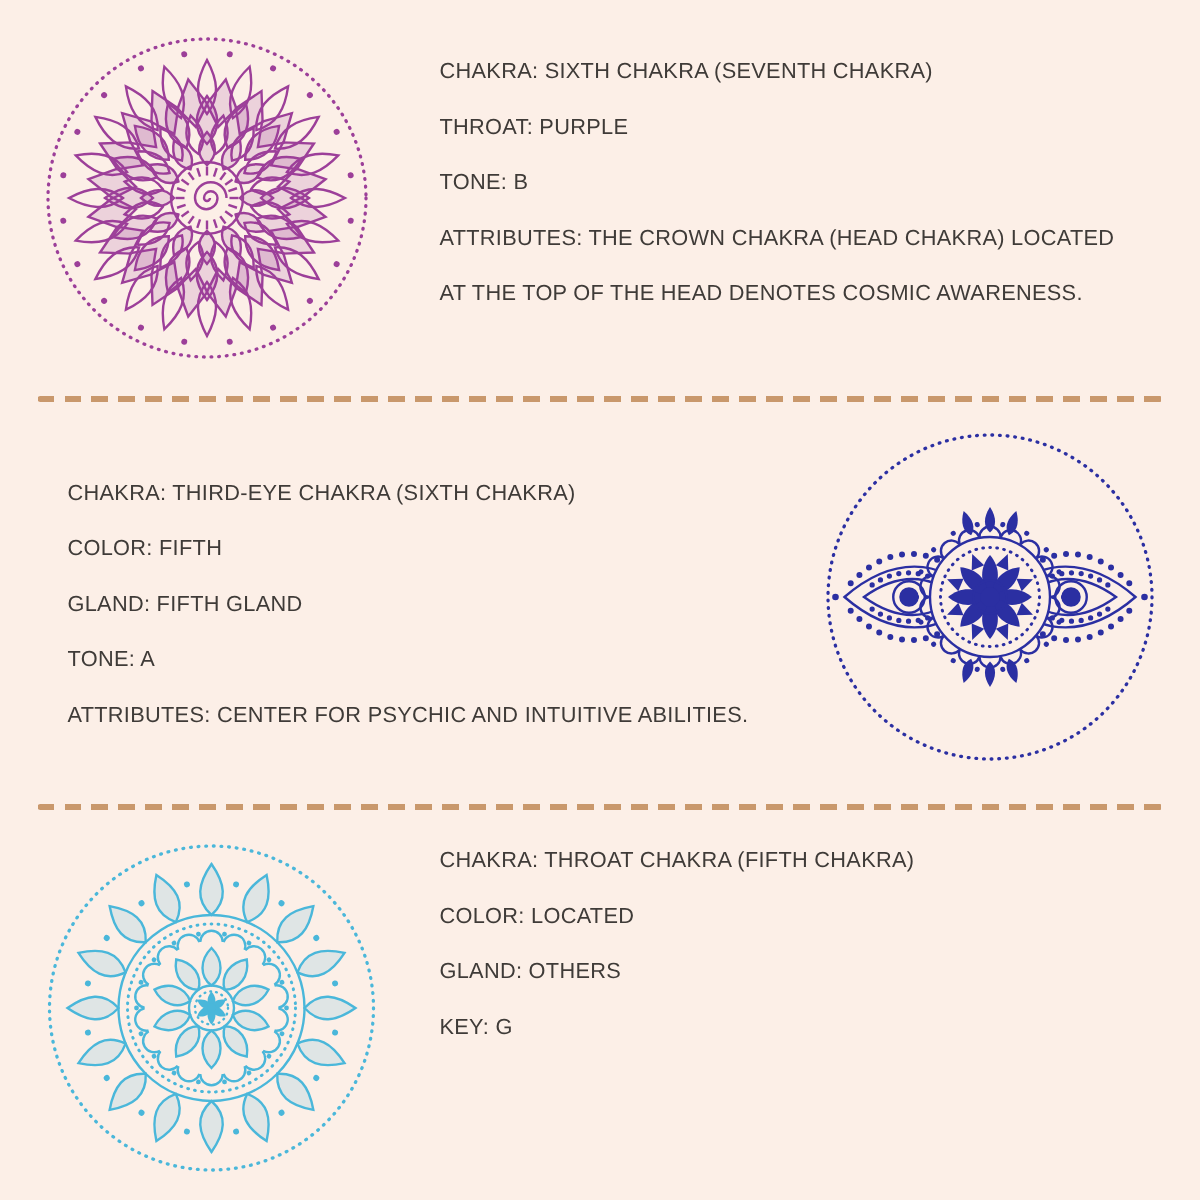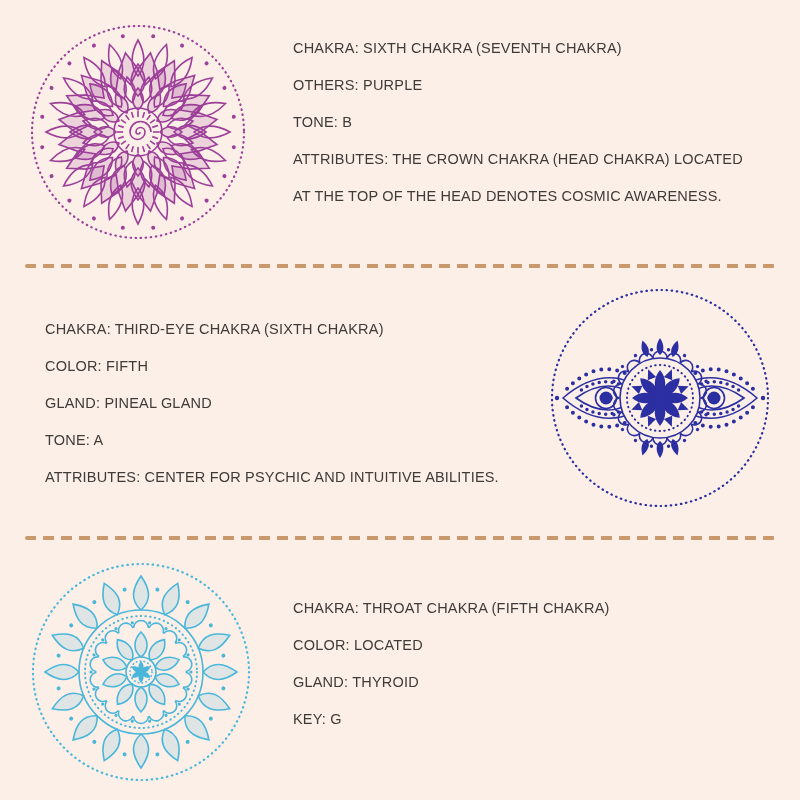--- a/index.html
+++ b/index.html
@@ -185,32 +185,32 @@
         <line class="ln" y1="-21" y2="-15" stroke-width="1.8" transform="rotate(306)"></line>
         <line class="ln" y1="-21" y2="-15" stroke-width="1.8" transform="rotate(324)"></line>
         <line class="ln" y1="-21" y2="-15" stroke-width="1.8" transform="rotate(342)"></line>
       </g>
     <path class="ln" stroke-width="1.6" d="M2,0 a2,2 0 1 1 -4,0 a4.5,4.5 0 1 1 9,0 a7.5,7.5 0 1 1 -15,0 a10.5,10.5 0 1 1 21,0"></path>
   </svg>
 </div>
 
 <div class="infotext" style="left:293px;top:30px;">
   <div>CHAKRA: SIXTH CHAKRA (SEVENTH CHAKRA)</div>
-  <div>OTHERS: PURPLE</div>
+  <div>THROAT: PURPLE</div>
   <div>TONE: B</div>
   <div>ATTRIBUTES: THE CROWN CHAKRA (HEAD CHAKRA) LOCATED</div>
   <div>AT THE TOP OF THE HEAD DENOTES COSMIC AWARENESS.</div>
 </div>
 
 <div class="divider" style="top:264px;"></div>
 
 <div class="infotext" style="left:45px;top:311px;">
   <div>CHAKRA: THIRD-EYE CHAKRA (SIXTH CHAKRA)</div>
   <div>COLOR: FIFTH</div>
-  <div>GLAND: PINEAL GLAND</div>
+  <div>GLAND: FIFTH GLAND</div>
   <div>TONE: A</div>
   <div>ATTRIBUTES: CENTER FOR PSYCHIC AND INTUITIVE ABILITIES.</div>
 </div>
 
 <div class="art" style="left:540px;top:278px;">
   <svg class="msvg eyecol" viewBox="-120 -120 240 240">
     <circle class="dotring" r="108"></circle>
     <g id="eyeR">
       <path class="ln" stroke-width="2.4" d="M12,0 C32,-27 66,-27 97,0 C66,27 32,27 12,0 Z"></path>
       <path class="ln" stroke-width="1.6" d="M24,0 C40,-16 62,-16 84,0 C62,16 40,16 24,0 Z"></path>
@@ -411,18 +411,18 @@
         <path class="fl" d="M0,-11 C3.5,-7 3.5,-2.5 0,0 C-3.5,-2.5 -3.5,-7 0,-11 Z" transform="rotate(60)"></path>
         <path class="fl" d="M0,-11 C3.5,-7 3.5,-2.5 0,0 C-3.5,-2.5 -3.5,-7 0,-11 Z" transform="rotate(120)"></path>
         <path class="fl" d="M0,-11 C3.5,-7 3.5,-2.5 0,0 C-3.5,-2.5 -3.5,-7 0,-11 Z" transform="rotate(180)"></path>
         <path class="fl" d="M0,-11 C3.5,-7 3.5,-2.5 0,0 C-3.5,-2.5 -3.5,-7 0,-11 Z" transform="rotate(240)"></path>
         <path class="fl" d="M0,-11 C3.5,-7 3.5,-2.5 0,0 C-3.5,-2.5 -3.5,-7 0,-11 Z" transform="rotate(300)"></path>
       </g>
     <circle class="fl" r="3"></circle>
   </svg>
 </div>
 
-<div class="infotext" style="left:293px;top:590px;">
+<div class="infotext" style="left:293px;top:556px;">
   <div>CHAKRA: THROAT CHAKRA (FIFTH CHAKRA)</div>
   <div>COLOR: LOCATED</div>
-  <div>GLAND: THYROID</div>
+  <div>GLAND: OTHERS</div>
   <div>KEY: G</div>
 </div>
 
 </body></html>

